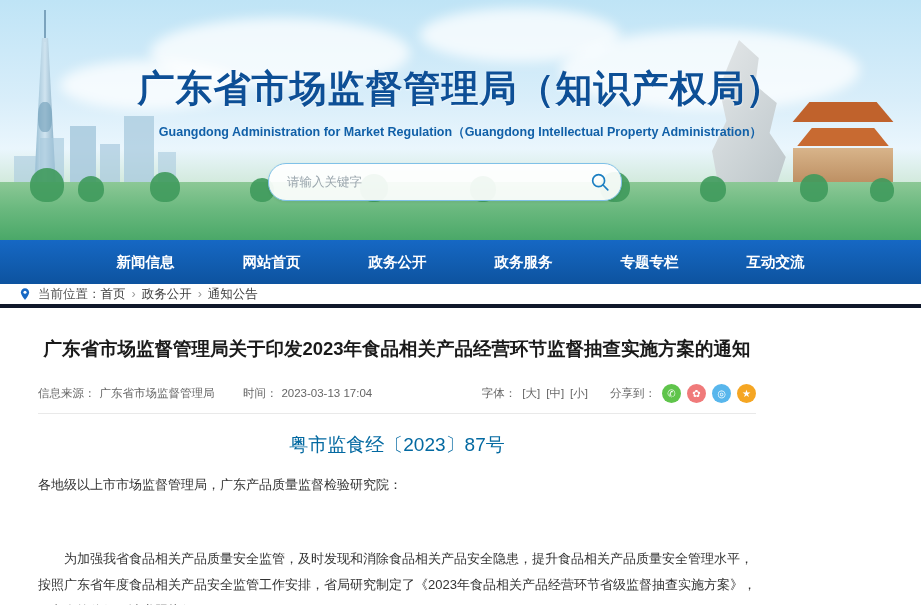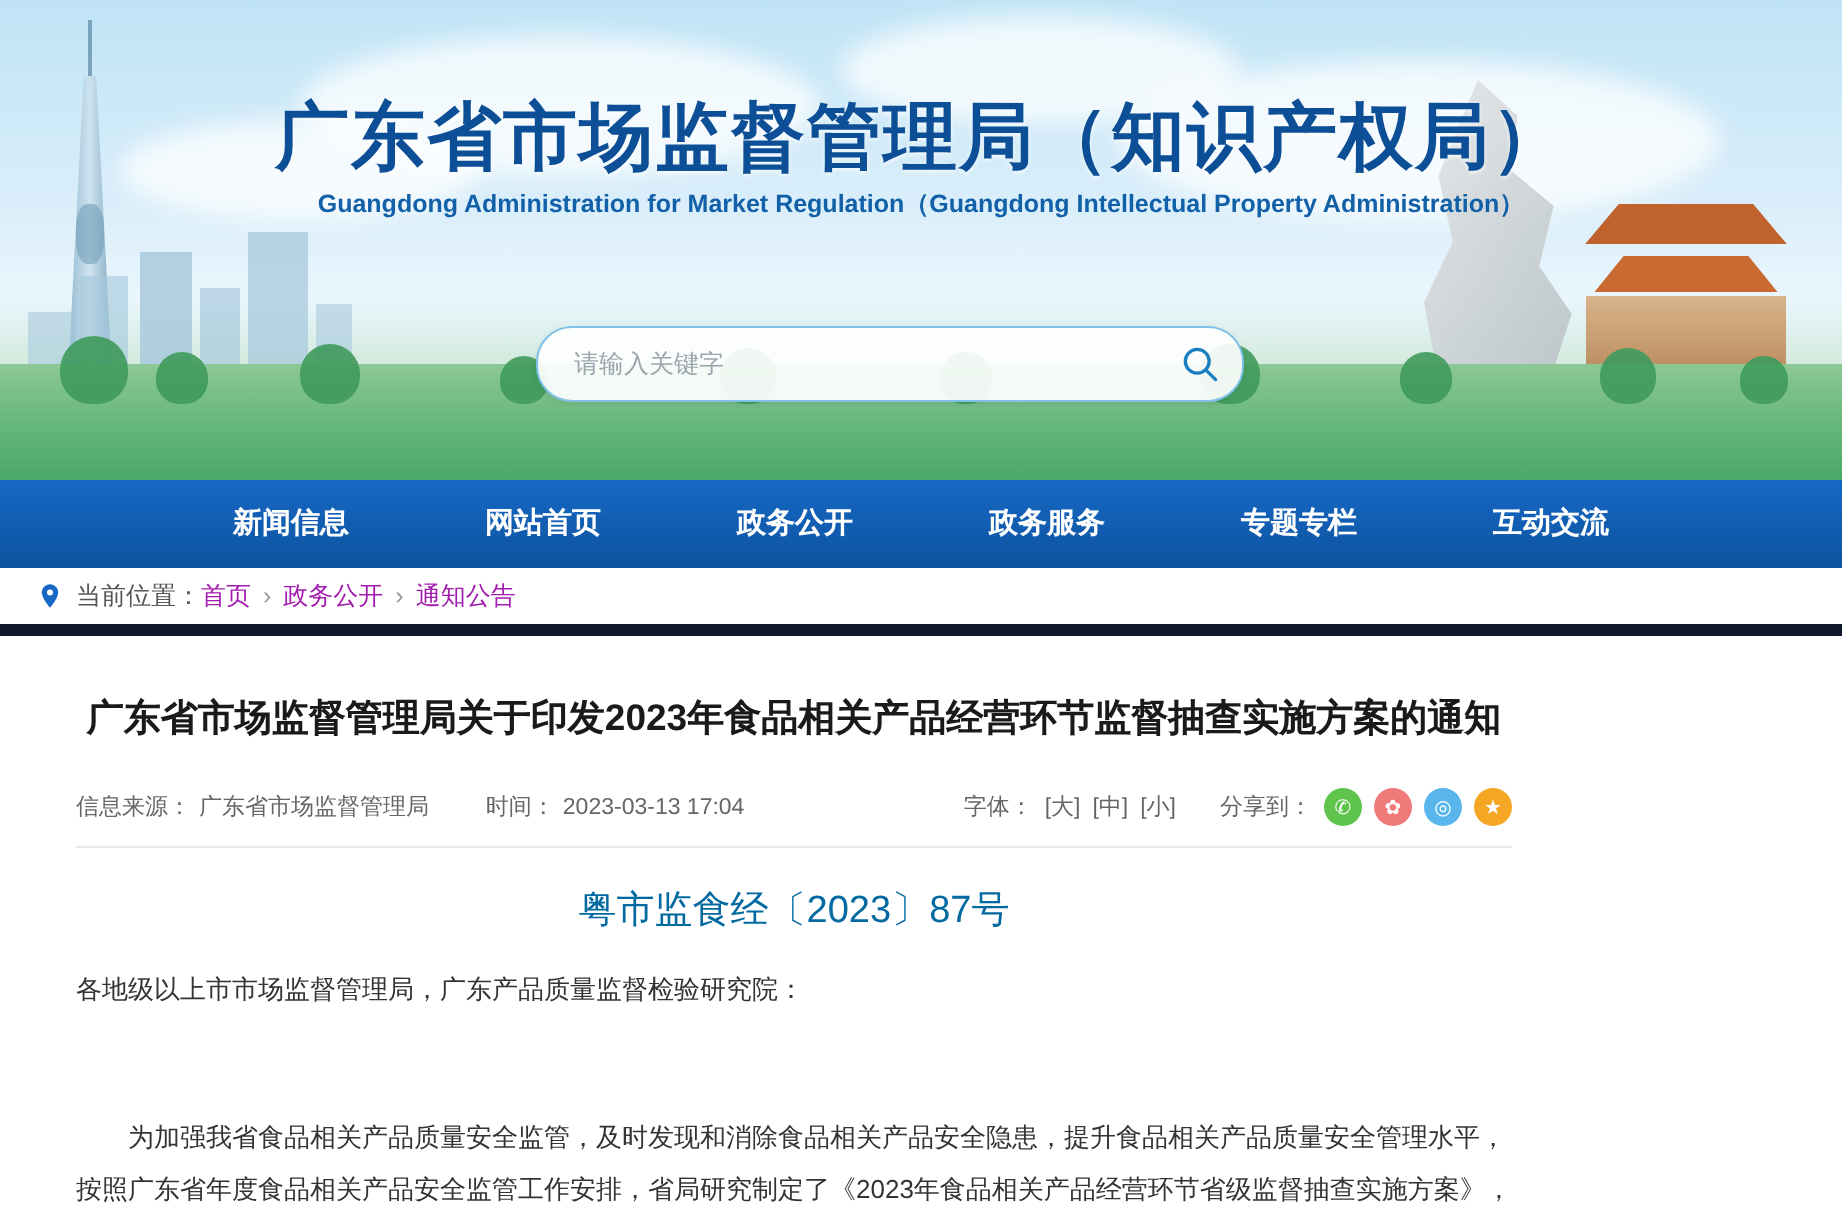--- a/index.html
+++ b/index.html
@@ -161,34 +161,35 @@
     width: 90px;
     height: 150px;
     background: linear-gradient(to bottom right, #e6e9ea, #b9c2c6);
     clip-path: polygon(40% 0%, 62% 12%, 58% 30%, 82% 42%, 74% 62%, 92% 78%, 80% 100%, 18% 100%, 10% 74%, 26% 54%, 18% 32%, 30% 14%);
     opacity: .95;
   }
 
   .title-block {
     position: absolute;
     left: 0;
-    top: 44px;
+    top: 64px;
     width: 921px;
     text-align: center;
     pointer-events: none;
   }
   .site-title {
     font-size: 37px;
     font-weight: bold;
     color: #0d4f96;
     letter-spacing: 1px;
     text-shadow: 0 1px 2px rgba(255,255,255,0.8);
     white-space: nowrap;
   }
   .site-subtitle {
+    margin-top: 10px;
     font-size: 12.5px;
     font-weight: bold;
     color: #1160a8;
     white-space: nowrap;
   }
 
   
   .search-wrap {
     position: absolute;
     left: 268px;
@@ -239,38 +240,38 @@
     font-weight: bold;
     padding: 0 34px;
     line-height: 44px;
     cursor: pointer;
     white-space: nowrap;
   }
 
   
   .crumb-bar {
     width: 921px;
-    height: 34px;
-    border-bottom: 6px solid #0f172a;
+    height: 24px;
+    border-bottom: 4px solid #0f172a;
     display: flex;
     align-items: center;
     padding-left: 18px;
     box-sizing: border-box;
     font-size: 12.5px;
     color: #555;
     background: #fff;
   }
   .pin-icon {
     width: 14px;
     height: 14px;
     margin-right: 6px;
     display: inline-block;
   }
   .crumb-sep { margin: 0 6px; color: #999; }
-  .crumb-link { color: #a21caf; text-decoration: none; cursor: pointer; }
+  .crumb-link { color: #404040; text-decoration: none; cursor: pointer; }
 
   
   .article {
     width: 794px;
     box-sizing: border-box;
     padding: 0 38px;
   }
   .art-title {
     margin: 26px 0 0 0;
     text-align: center;

